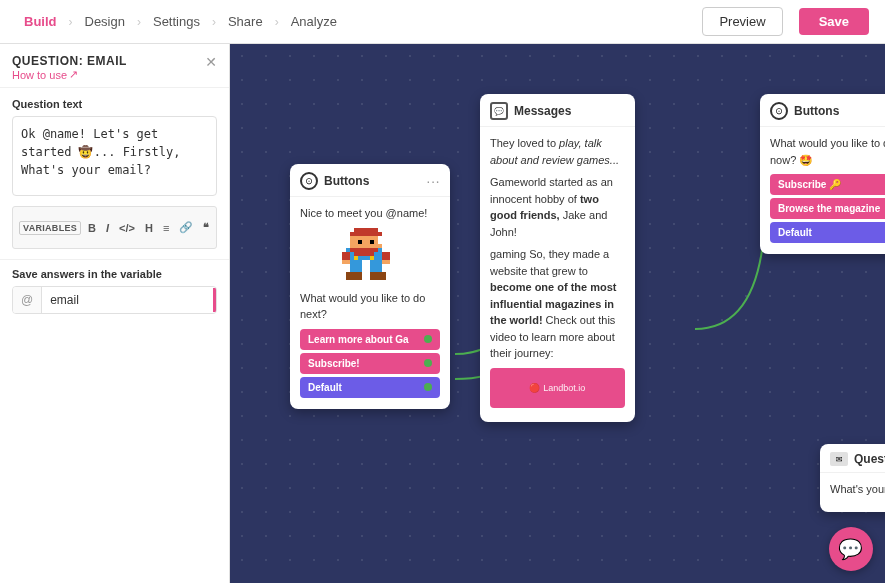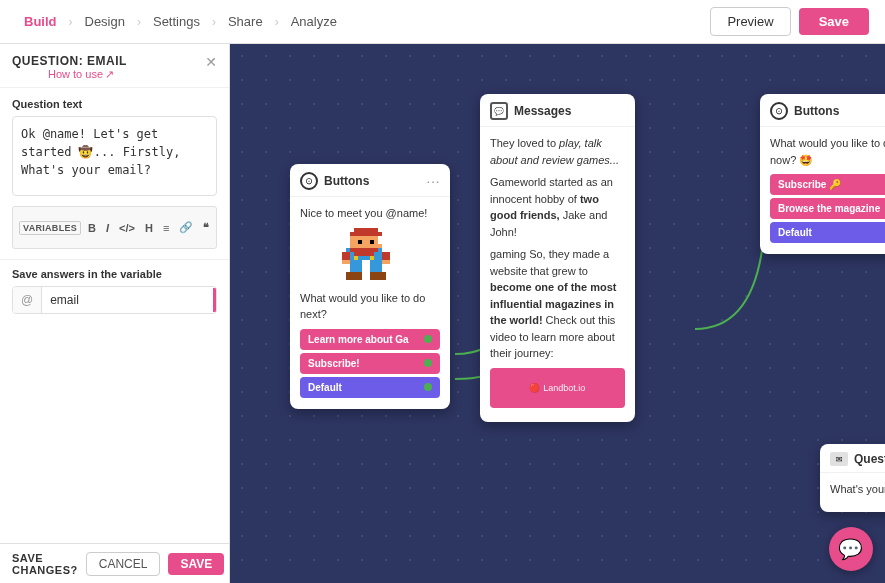--- a/index.html
+++ b/index.html
@@ -31,21 +31,21 @@
       color: #e74c8b;
       font-weight: 600;
     }
     .nav-arrow {
       color: #ccc;
       font-size: 12px;
     }
     .nav-buttons {
       display: flex;
       align-items: center;
-      gap: 8px;
+      gap: 16px;
     }
     .btn-preview {
       border: 1px solid #ccc;
       background: #fff;
       padding: 6px 16px;
       border-radius: 4px;
       font-size: 13px;
       cursor: pointer;
       color: #333;
     }
@@ -87,22 +87,22 @@
       font-size: 12px;
       font-weight: 700;
       color: #333;
       letter-spacing: 0.5px;
     }
     .how-to-link {
       font-size: 11px;
       color: #e74c8b;
       text-decoration: none;
       display: flex;
+      align-items: center;
       gap: 2px;
-      margin-left: 36px;
     }
     .close-btn {
       font-size: 14px;
       color: #999;
       cursor: pointer;
       background: none;
       border: none;
     }
     .panel-section {
       padding: 10px 12px;
@@ -402,25 +402,20 @@
     <div class="save-answers-section">
       <div class="section-label">Save answers in the variable</div>
       <div class="variable-input-row">
         <span class="var-prefix">@</span>
         <input class="var-input" value="email" style="">
         <span class="var-suffix">A</span>
       </div>
     </div>
 
     <div style="flex:1"></div>
-    <div style="height:40px; background:#fff; border-top:1px solid #e0e0e0; display:flex; align-items:center; gap:8px; padding:0 12px;">
-      <span style="font-size:11px; font-weight:700; color:#333; letter-spacing:0.5px;">SAVE CHANGES?</span>
-      <button class="btn-cancel">CANCEL</button>
-      <button class="btn-save-bottom">SAVE</button>
-    </div>
   </div>
 
   <div class="canvas-area">
 
     <svg class="connectors-svg">
 
       <path d="M 225 310 Q 295 310 310 200" stroke="#4caf50" stroke-width="2" fill="none"></path>
 
       <path d="M 225 335 Q 310 335 310 250" stroke="#4caf50" stroke-width="2" fill="none"></path>
 

